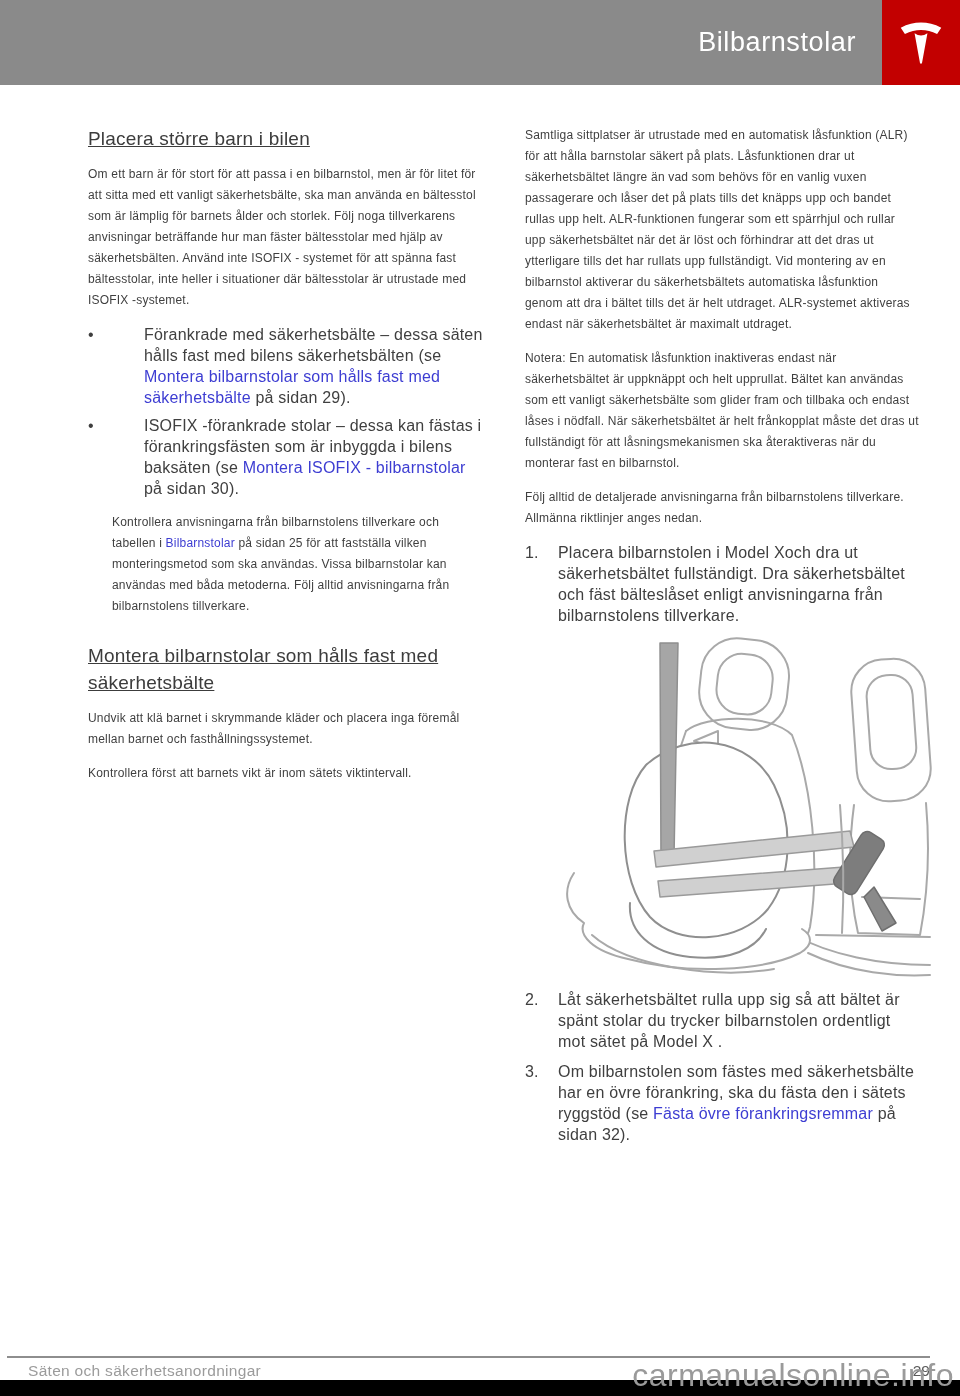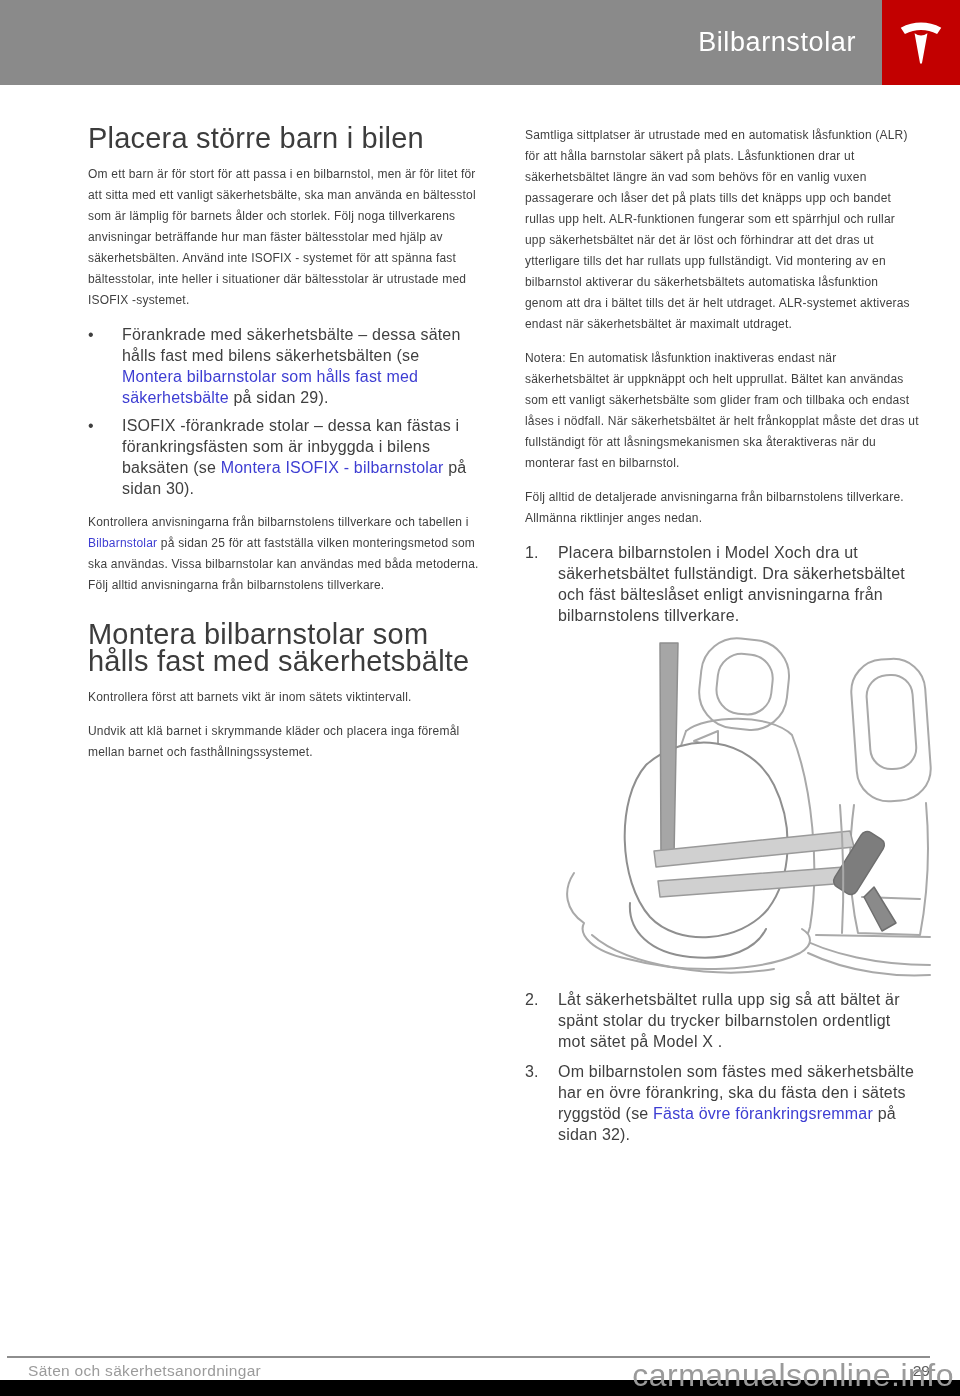--- a/index.html
+++ b/index.html
@@ -29,34 +29,34 @@
   
   .content {
     position:absolute; top:85px; left:0; width:960px;
     padding:40px 41px 0 88px;
     display:flex; gap:42px;
   }
   .col-left  { width:395px; flex:none; }
   .col-right { width:394px; flex:none; }
 
   h2.section {
-    font-size:29px; line-height:27px; font-weight:400;
-    color:#3c3c3c; letter-spacing:.2px; margin:25px 0 12px 0;
+    font-size:19px; line-height:27px; font-weight:400;
+    color:#3c3c3c; letter-spacing:.2px; margin:25px 0 12px 0;text-decoration:underline;
   }
   h2.section.first { margin-top:0; }
 
   p.body {
     font-size:12px; line-height:21px; color:#3f3f3f;
     letter-spacing:.2px; margin:0 0 13px 0;
   }
   .doclink { color:#3d3dd2; cursor:pointer; }
 
   .bullet { display:flex; margin:0 0 7px 0; font-size:16px; line-height:21px; color:#3f3f3f; letter-spacing:.2px; }
   .bullet-marker { width:34px; flex:none; }
-  .bullet-text { flex:1; }
+  .bullet-text { flex:1;margin-left:22px; }
 
   .step { display:flex; margin:0 0 9px 0; font-size:16px; line-height:21px; color:#3f3f3f; letter-spacing:.2px; }
   .step-num { width:33px; flex:none; }
   .step-text { flex:1; }
 
   .figure { margin:5px 0 10px 33px; width:374px; height:344px; }
   .figure svg { display:block; }
 
   
   .footer-line {
@@ -104,25 +104,25 @@
 
     <div class="bullet">
       <span class="bullet-marker">•</span>
       <span class="bullet-text"><span>Förankrade med säkerhetsbälte – dessa säten hålls fast med bilens säkerhetsbälten (se </span><span class="doclink">Montera bilbarnstolar som hålls fast med säkerhetsbälte</span><span> på sidan 29).</span></span>
     </div>
     <div class="bullet">
       <span class="bullet-marker">•</span>
       <span class="bullet-text"><span>ISOFIX -förankrade stolar – dessa kan fästas i förankringsfästen som är inbyggda i bilens baksäten (se </span><span class="doclink">Montera ISOFIX - bilbarnstolar</span><span> på sidan 30).</span></span>
     </div>
 
-    <p class="body" style="margin-top:13px;"><span>Kontrollera anvisningarna från bilbarnstolens tillverkare och tabellen i </span><span class="doclink">Bilbarnstolar</span><span> på sidan 25 för att fastställa vilken monteringsmetod som ska användas. Vissa bilbarnstolar kan användas med båda metoderna. Följ alltid anvisningarna från bilbarnstolens tillverkare.</span></p>
+    <p class="body" style="margin-top:13px;margin-left:24px;"><span>Kontrollera anvisningarna från bilbarnstolens tillverkare och tabellen i </span><span class="doclink">Bilbarnstolar</span><span> på sidan 25 för att fastställa vilken monteringsmetod som ska användas. Vissa bilbarnstolar kan användas med båda metoderna. Följ alltid anvisningarna från bilbarnstolens tillverkare.</span></p>
 
     <h2 class="section">Montera bilbarnstolar som hålls fast med säkerhetsbälte</h2>
+    <p class="body">Undvik att klä barnet i skrymmande kläder och placera inga föremål mellan barnet och fasthållningssystemet.</p>
     <p class="body">Kontrollera först att barnets vikt är inom sätets viktintervall.</p>
-    <p class="body">Undvik att klä barnet i skrymmande kläder och placera inga föremål mellan barnet och fasthållningssystemet.</p>
   </div>
 
   <div class="col-right">
     <p class="body">Samtliga sittplatser är utrustade med en automatisk låsfunktion (ALR) för att hålla barnstolar säkert på plats. Låsfunktionen drar ut säkerhetsbältet längre än vad som behövs för en vanlig vuxen passagerare och låser det på plats tills det knäpps upp och bandet rullas upp helt. ALR-funktionen fungerar som ett spärrhjul och rullar upp säkerhetsbältet när det är löst och förhindrar att det dras ut ytterligare tills det har rullats upp fullständigt. Vid montering av en bilbarnstol aktiverar du säkerhetsbältets automatiska låsfunktion genom att dra i bältet tills det är helt utdraget. ALR-systemet aktiveras endast när säkerhetsbältet är maximalt utdraget.</p>
     <p class="body">Notera: En automatisk låsfunktion inaktiveras endast när säkerhetsbältet är uppknäppt och helt upprullat. Bältet kan användas som ett vanligt säkerhetsbälte som glider fram och tillbaka och endast låses i nödfall. När säkerhetsbältet är helt frånkopplat måste det dras ut fullständigt för att låsningsmekanismen ska återaktiveras när du monterar fast en bilbarnstol.</p>
     <p class="body">Följ alltid de detaljerade anvisningarna från bilbarnstolens tillverkare. Allmänna riktlinjer anges nedan.</p>
 
     <div class="step">
       <span class="step-num">1.</span>
       <span class="step-text">Placera bilbarnstolen i Model Xoch dra ut säkerhetsbältet fullständigt. Dra säkerhetsbältet och fäst bälteslåset enligt anvisningarna från bilbarnstolens tillverkare.</span>

